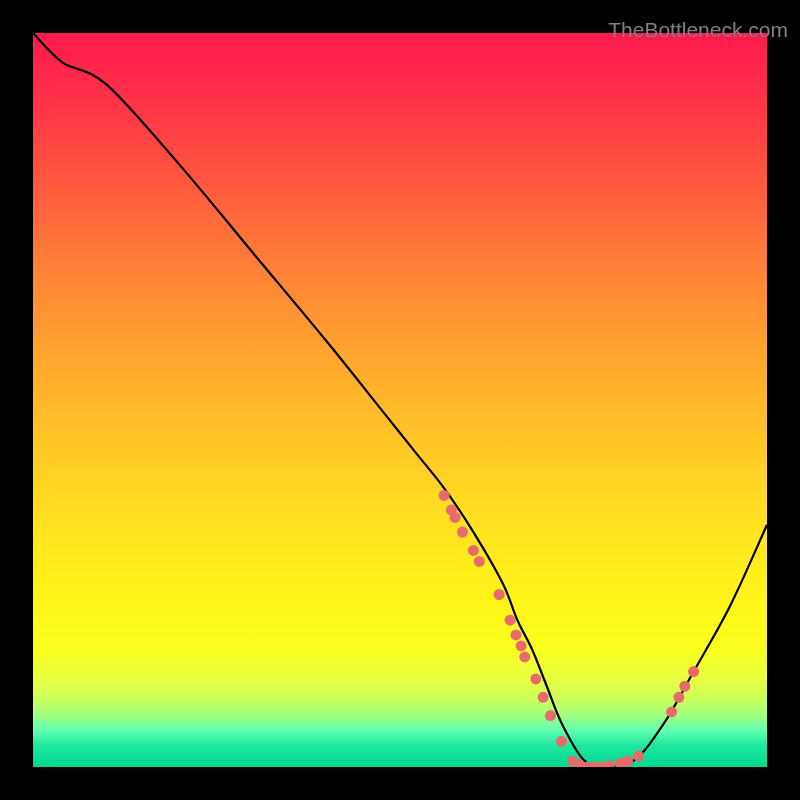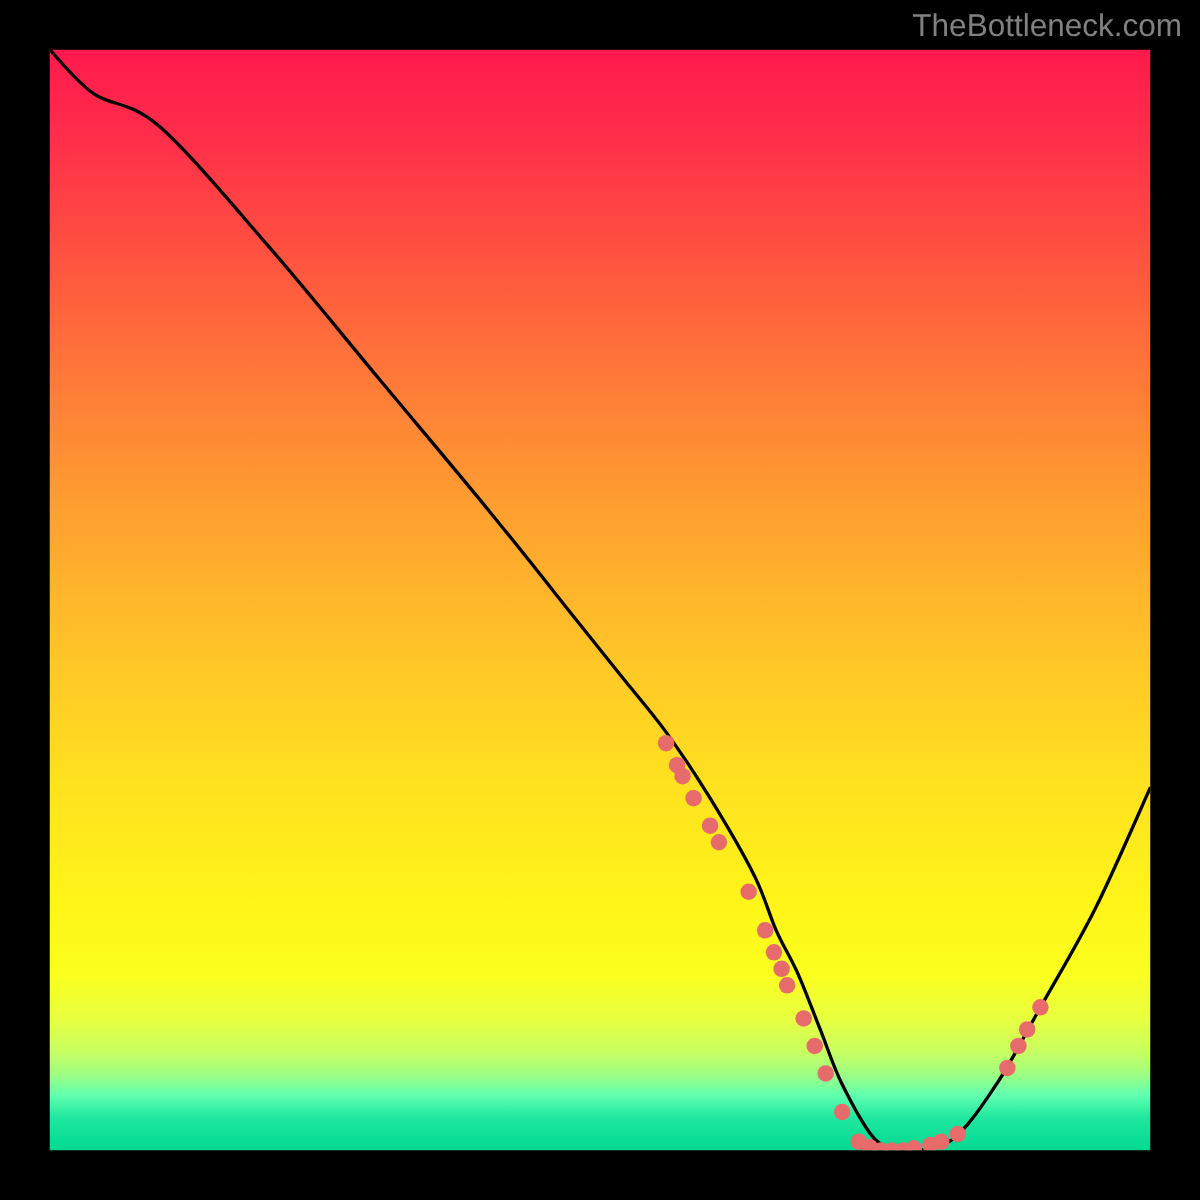--- a/index.html
+++ b/index.html
@@ -6,21 +6,21 @@
   body {
     width: 800px;
     height: 800px;
     background: #000;
     position: relative;
     overflow: hidden;
     font-family: Arial, sans-serif;
   }
   .watermark {
     position: absolute;
-    top: 6px;
+    top: 18px;
     right: 12px;
     color: #808080;
     font-size: 21px;
     font-weight: normal;
     z-index: 10;
   }
   .plot-area {
     position: absolute;
     left: 33px;
     top: 33px;

